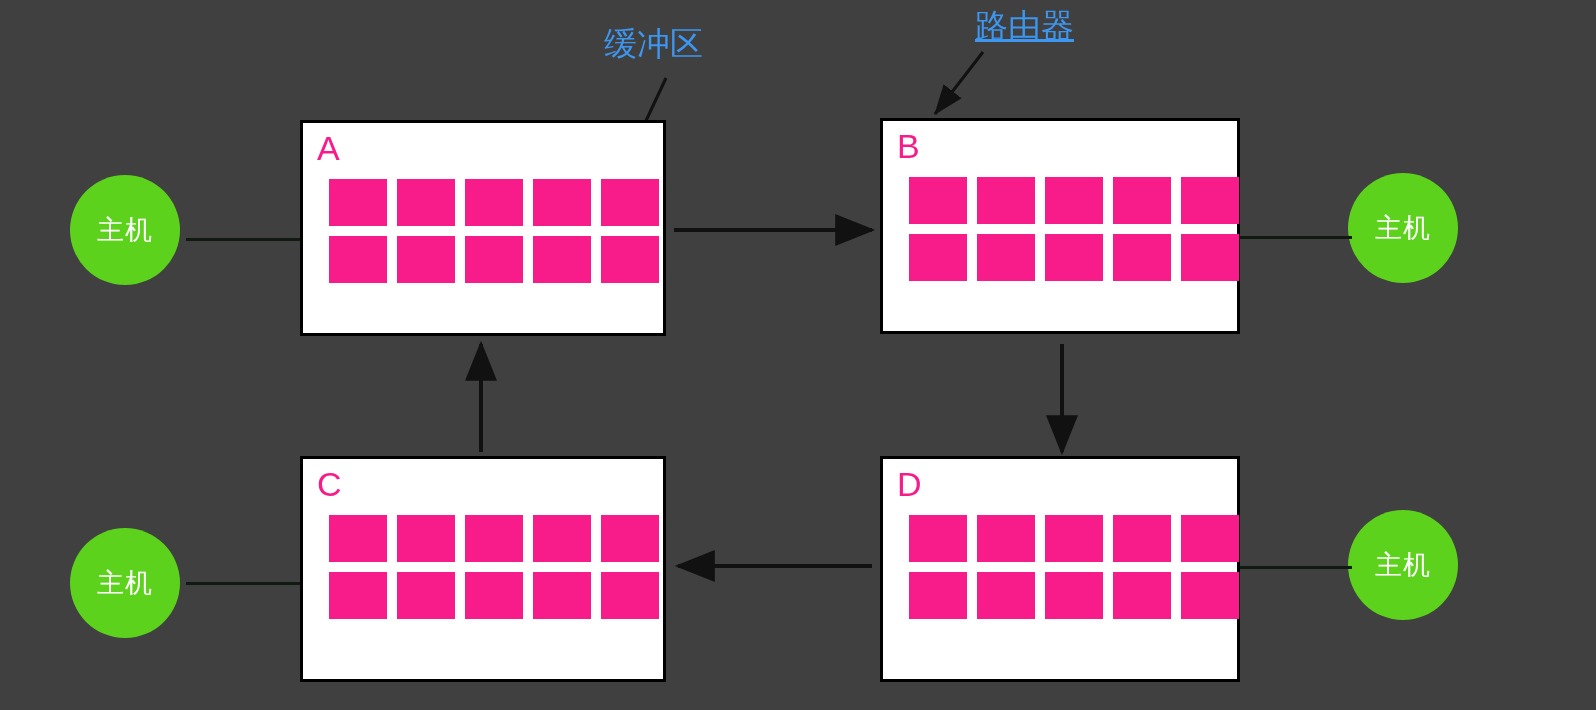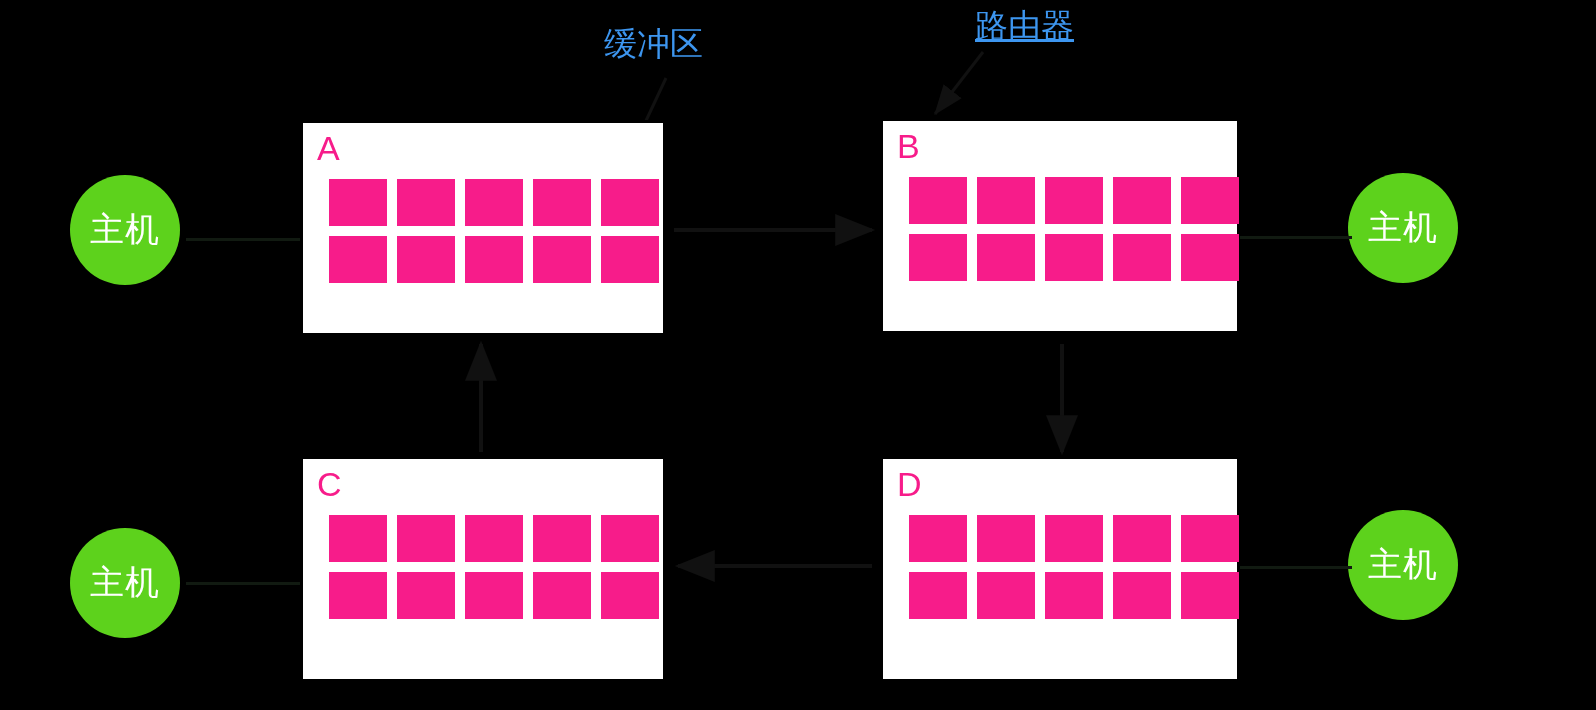--- a/index.html
+++ b/index.html
@@ -4,21 +4,21 @@
 <style>
   html, body {
     margin: 0;
     padding: 0;
     background: #ffffff;
   }
   #canvas {
     position: relative;
     width: 1596px;
     height: 710px;
-    background: #000000;
+    background: #404040;
     font-family: "Liberation Sans", "DejaVu Sans", sans-serif;
     overflow: hidden;
   }
 
   
   .router-box {
     position: absolute;
     box-sizing: border-box;
     border: 3px solid #000000;
     background: #ffffff;
@@ -53,21 +53,21 @@
   .host {
     position: absolute;
     width: 110px;
     height: 110px;
     border-radius: 50%;
     background: #5DD21C;
     color: #ffffff;
     display: flex;
     align-items: center;
     justify-content: center;
-    font-size: 34px;
+    font-size: 27px;
     letter-spacing: 1px;
     font-family: "Liberation Sans", "DejaVu Sans", sans-serif;
   }
 
   
   .link-line {
     position: absolute;
     background: #111a11;
     height: 3px;
   }

